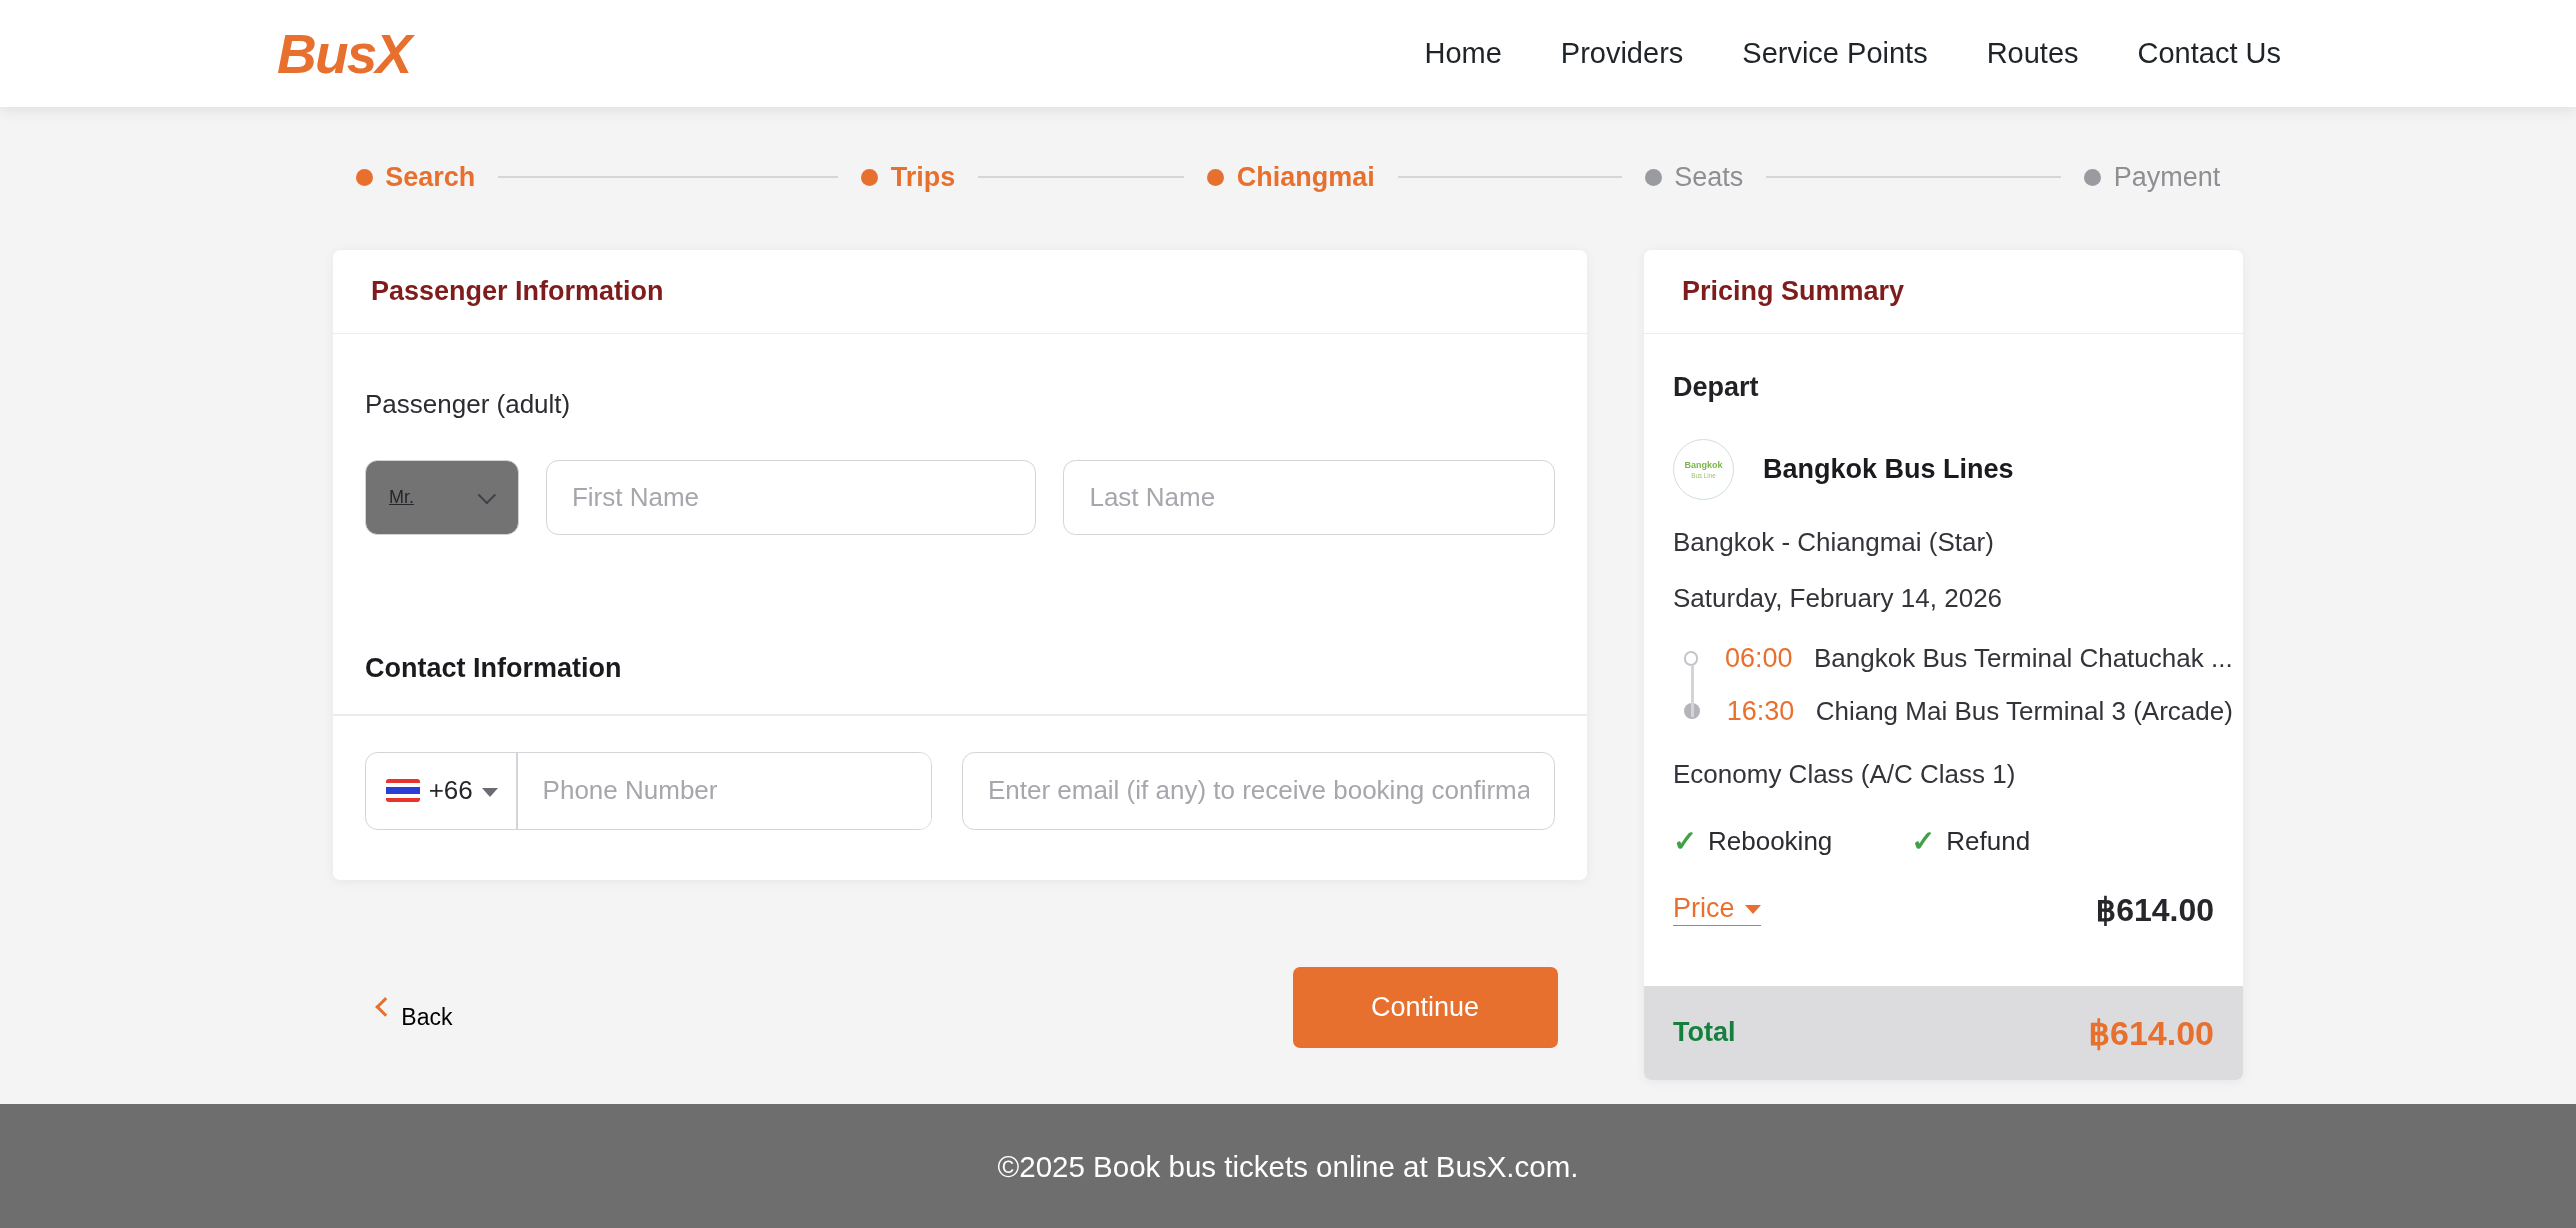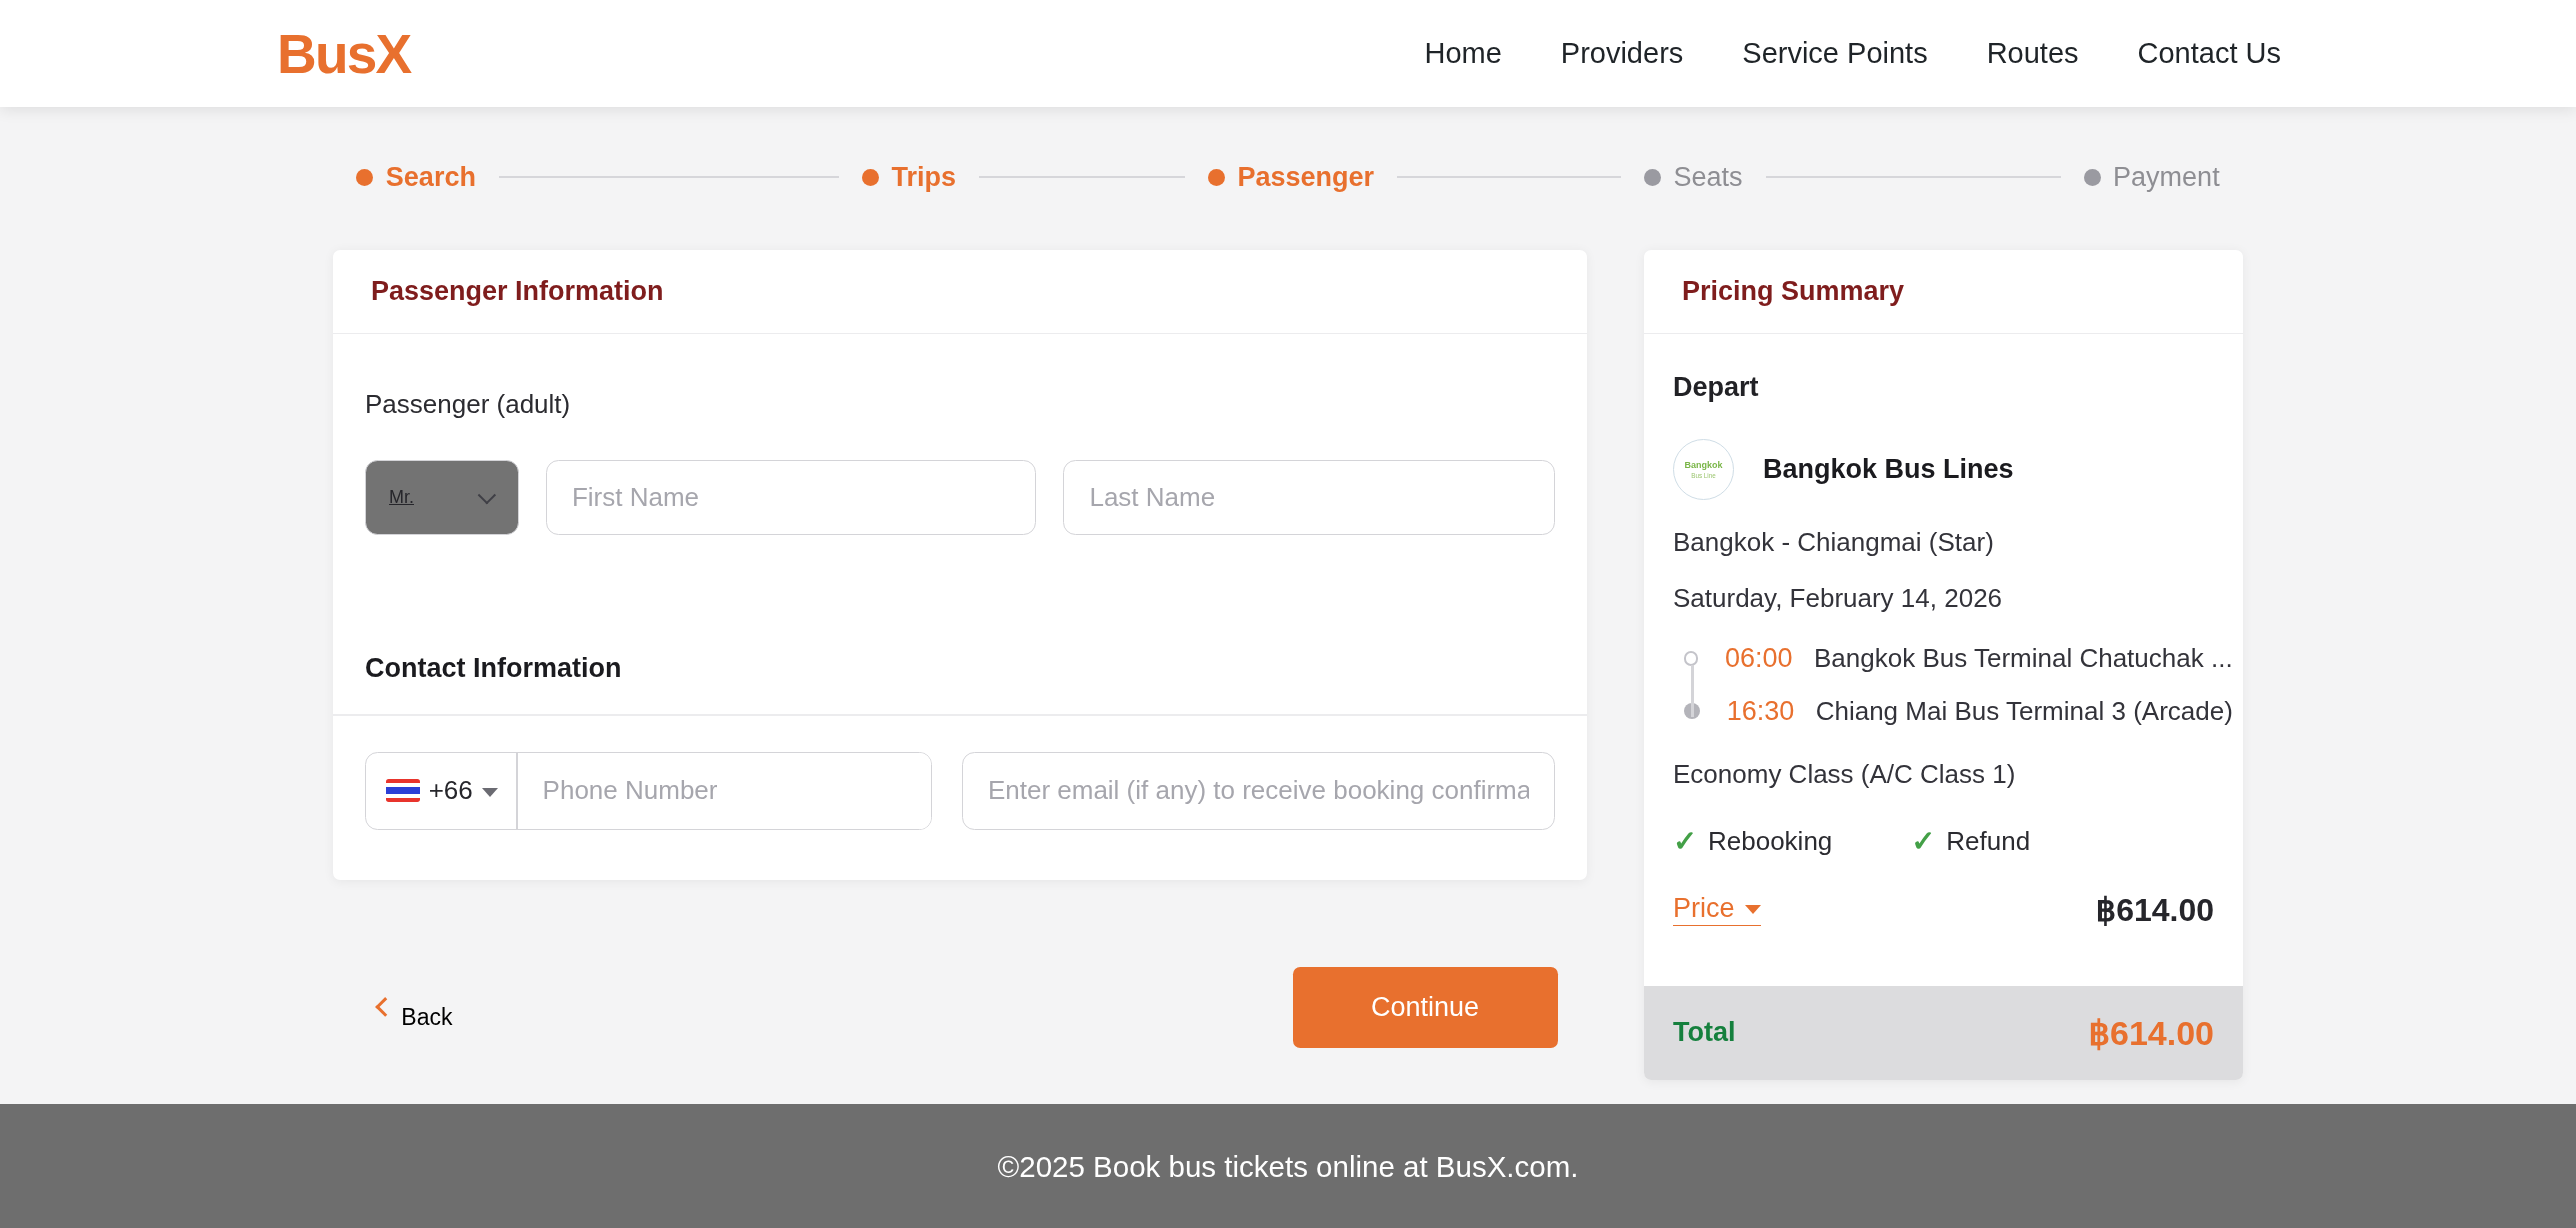--- a/index.html
+++ b/index.html
@@ -16,21 +16,21 @@
 
   
   .topbar {
     height:107px; background:#ffffff; flex:0 0 auto;
     display:flex; align-items:center; justify-content:space-between;
     padding:0 295px 0 277px;
     box-shadow:0 3.6px 14.3px rgba(0,0,0,.09);
     position:relative; z-index:5;
   }
   .logo {
-    font-size:55px; font-weight:800; 
+    font-size:55px; font-weight:800; font-style:italic;
     color:#e8702e; letter-spacing:-1.8px; cursor:pointer;
   }
   .nav { display:flex; gap:59px; }
   .nav a {
     text-decoration:none; color:#1f2428; font-size:29px; font-weight:500;
     cursor:pointer; white-space:nowrap;
   }
 
   
   .stepper {
@@ -206,21 +206,21 @@
     <span class="step-label">Search</span>
   </div>
   <div class="connector c1"></div>
   <div class="step active">
     <span class="step-dot"></span>
     <span class="step-label">Trips</span>
   </div>
   <div class="connector c2"></div>
   <div class="step active">
     <span class="step-dot"></span>
-    <span class="step-label">Passenger</span>
+    <span class="step-label">Chiangmai</span>
   </div>
   <div class="connector c3"></div>
   <div class="step inactive">
     <span class="step-dot"></span>
     <span class="step-label">Seats</span>
   </div>
   <div class="connector c4"></div>
   <div class="step inactive">
     <span class="step-dot"></span>
     <span class="step-label">Payment</span>

